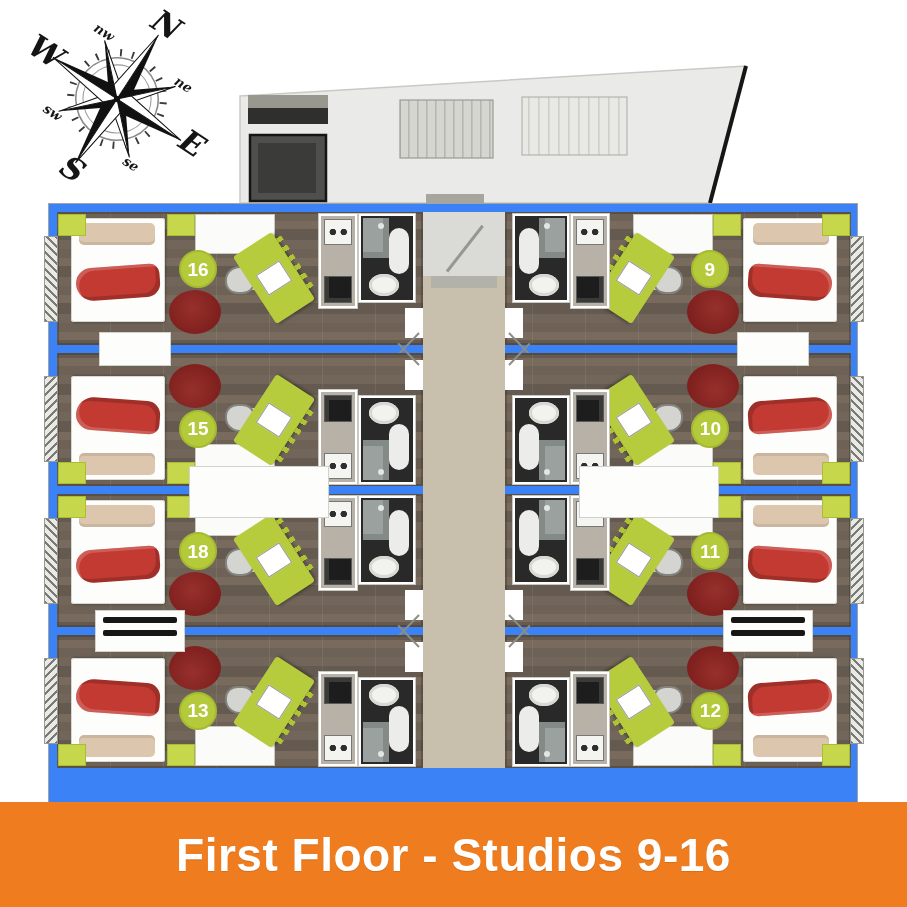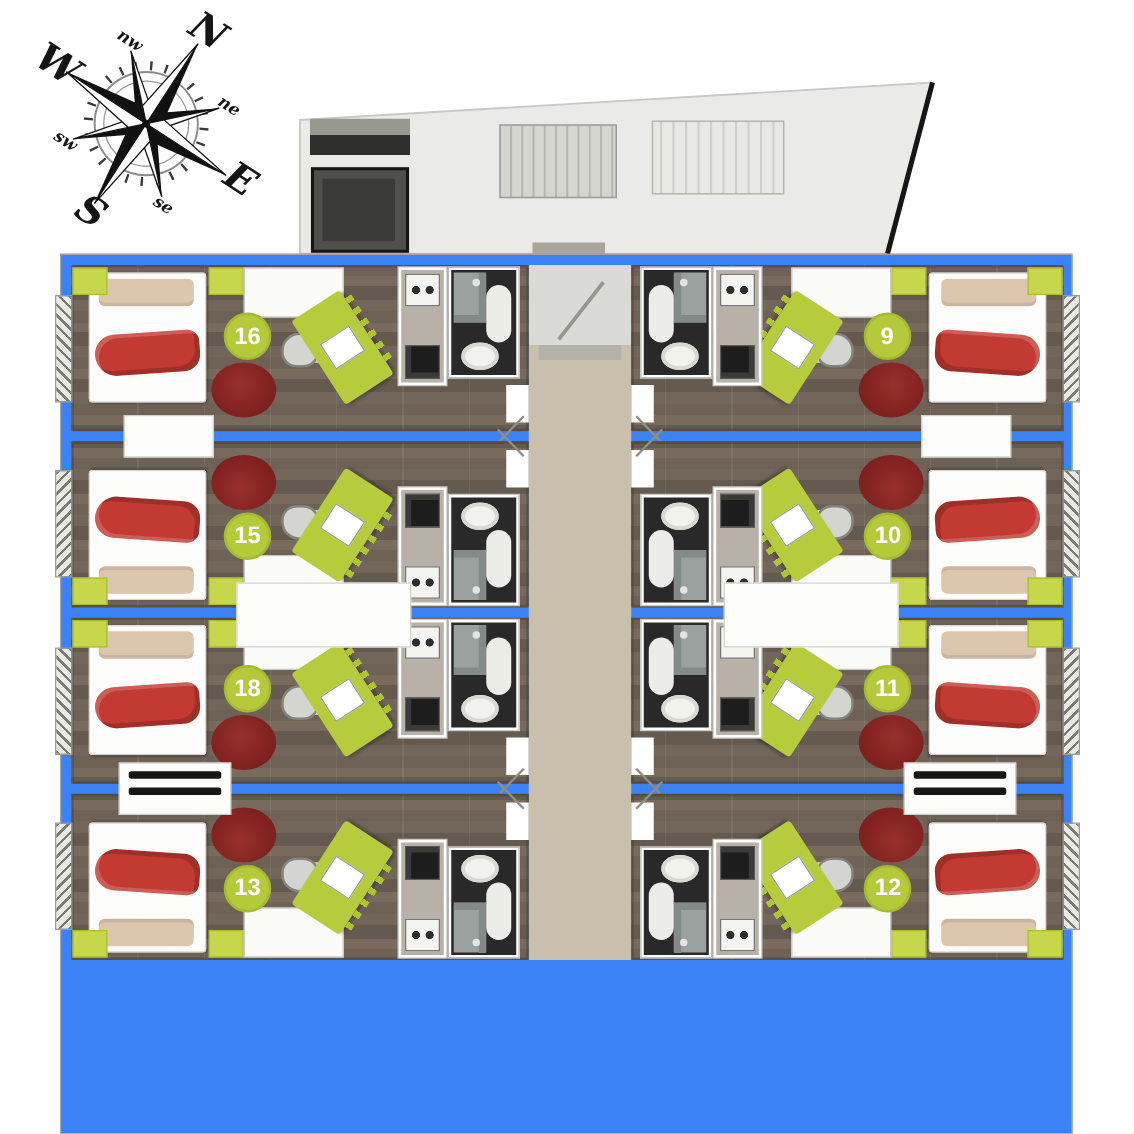--- a/index.html
+++ b/index.html
@@ -456,13 +456,16 @@
     <div class="wblock" style="left:530px;top:262px;width:140px;height:52px"></div>
 
     <div class="wblock" style="left:46px;top:406px;width:90px;height:42px"></div>
     <div class="rbar" style="left:54px;top:413px;width:74px;height:6px"></div>
     <div class="rbar" style="left:54px;top:426px;width:74px;height:6px"></div>
     <div class="wblock" style="left:674px;top:406px;width:90px;height:42px"></div>
     <div class="rbar" style="left:682px;top:413px;width:74px;height:6px"></div>
     <div class="rbar" style="left:682px;top:426px;width:74px;height:6px"></div>
   </div>
 
+  <div class="banner">
+    <span class="banner-text">First Floor - Studios 9-16</span>
+  </div>
 </div>
 
 </body></html>

